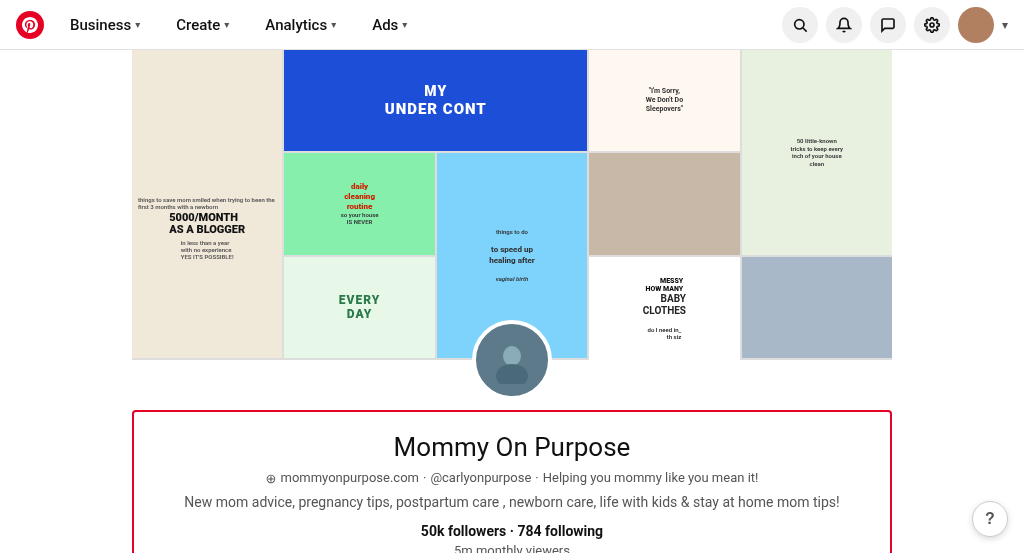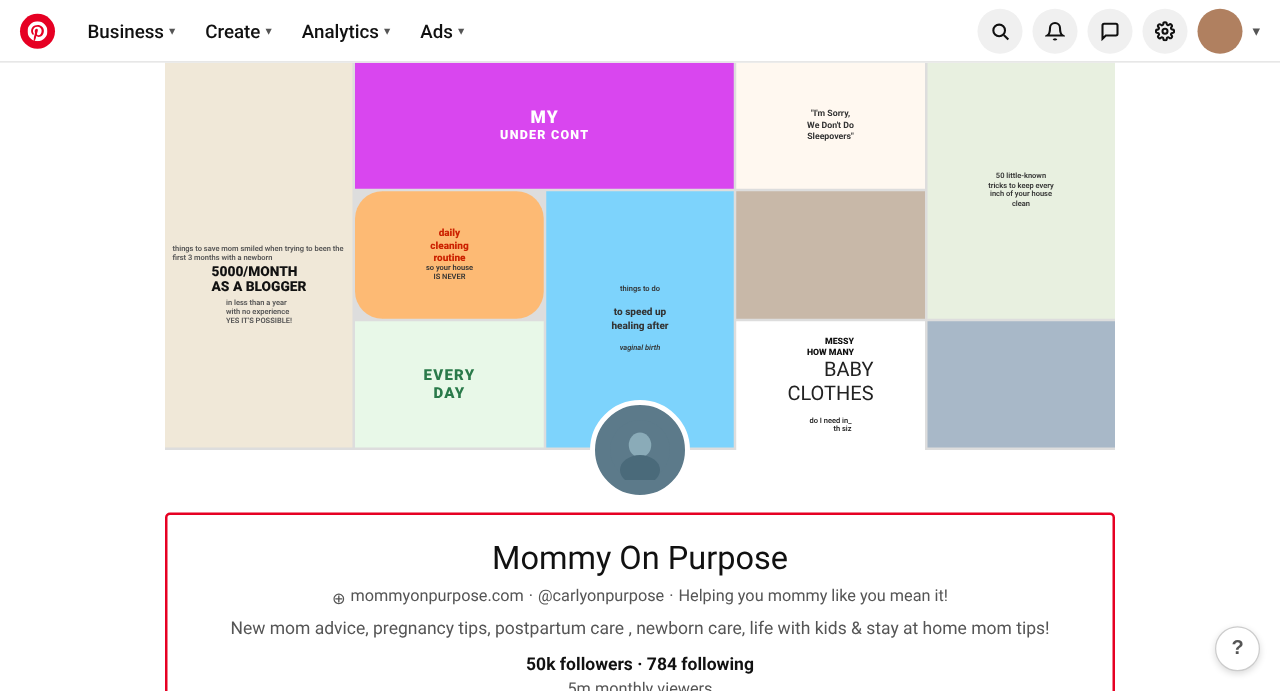--- a/index.html
+++ b/index.html
@@ -20,21 +20,21 @@
       width: 28px; height: 28px;
       background: #E60023;
       border-radius: 50%;
       display: flex; align-items: center; justify-content: center;
       margin-right: 16px;
       flex-shrink: 0;
     }
     .nav-logo svg { width: 16px; height: 16px; }
     .nav-items {
       display: flex;
-      gap: 4px;
+      gap: 16px;
       flex: 1;
     }
     .nav-item {
       display: flex;
       align-items: center;
       gap: 4px;
       padding: 6px 10px;
       border-radius: 20px;
       cursor: pointer;
       font-size: 15px;
@@ -286,39 +286,39 @@
     <div class="cover-collage">
 
       <div class="collage-tile" style="background:#f0e8d8; grid-row: span 3;">
         <div class="tile-text" style="font-size:7px; color:#333; font-weight:600; text-align:left; padding:6px;margin-top:48px;">
           <div style="margin-bottom:2px; font-size:6px; color:#555;">things to save mom smiled when trying to been the first 3 months with a newborn</div>
           <div style="font-size:11px; font-weight:900; color:#111; line-height:1.1;">5000/MONTH<br>AS A BLOGGER</div>
           <div style="font-size:6px; color:#555; margin-top:2px;">in less than a year<br>with no experience<br>YES IT'S POSSIBLE!</div>
         </div>
       </div>
 
-      <div class="collage-tile" style="background:#d946ef; grid-column: span 2;">
+      <div class="collage-tile" style="background:#1d4ed8; grid-column: span 2;">
         <div class="tile-text light" style="font-size:14px; font-weight:900; color:#fff; text-align:center; letter-spacing:1px;">
-          MY<br><span style="font-size:10px;">UNDER CONT</span>
+          MY<br><span style="font-size:15px;">UNDER CONT</span>
         </div>
       </div>
 
       <div class="collage-tile" style="background:#fff8f0;">
         <div class="tile-text" style="font-size:7px; font-weight:700; color:#333; line-height:1.3;">
           "I'm Sorry,<br>We Don't Do<br>Sleepovers"
         </div>
       </div>
 
       <div class="collage-tile" style="background:#e8f0e0; grid-row: span 2;">
         <div class="tile-text" style="font-size:6px; font-weight:600; color:#333; line-height:1.3;">
           50 little-known<br>tricks to keep every<br>inch of your house<br>clean
         </div>
       </div>
 
-      <div class="collage-tile" style="background:#fdba74;border-radius:22px;">
+      <div class="collage-tile" style="background:#86efac;">
         <div class="tile-text" style="font-size:8px; font-weight:900; color:#cc2200; line-height:1.2;">
           daily<br>cleaning<br>routine<br><span style="font-size:6px; color:#333; font-weight:600;">so your house<br>IS NEVER</span>
         </div>
       </div>
 
       <div class="collage-tile" style="background:#7dd3fc; grid-row: span 2;">
         <div class="tile-text" style="font-size:7px; font-weight:600; color:#333; line-height:1.3;">
           <span style="font-size:6px;">things to do</span>
             <br>
           <span style="font-weight:800; font-size:8px;">to speed up<br>healing after</span>
@@ -331,21 +331,21 @@
       </div>
 
       <div class="collage-tile" style="background:#e8f8e8;">
         <div class="tile-text" style="font-size:12px; font-weight:900; color:#2a7a4a; letter-spacing:1px;">
           EVERY<br>DAY
         </div>
       </div>
 
       <div class="collage-tile" style="background:#fff; grid-row: span 2;">
         <div class="tile-text" style="font-size:7px; font-weight:900; color:#111; line-height:1.2;text-align:right;">
-          MESSY<br>HOW MANY<br><span style="font-size:16px; font-weight:400; color:#222;">BABY<br>CLOTHES</span><br>
+          MESSY<br>HOW MANY<br><span style="font-size:10px; font-weight:700; color:#222;">BABY<br>CLOTHES</span><br>
           <span style="font-size:6px; font-weight:500;">do I need in_<br>th siz</span>
         </div>
       </div>
 
       <div class="collage-tile" style="background:#a8b8c8;">
       </div>
 
       <div class="collage-tile" style="background:#f0f0e8;">
         
       </div>

